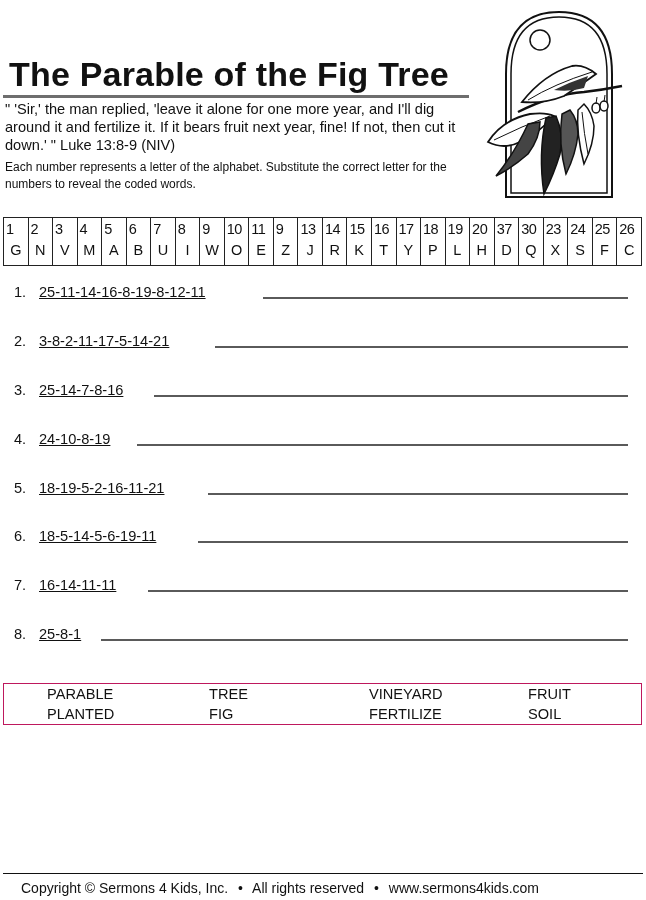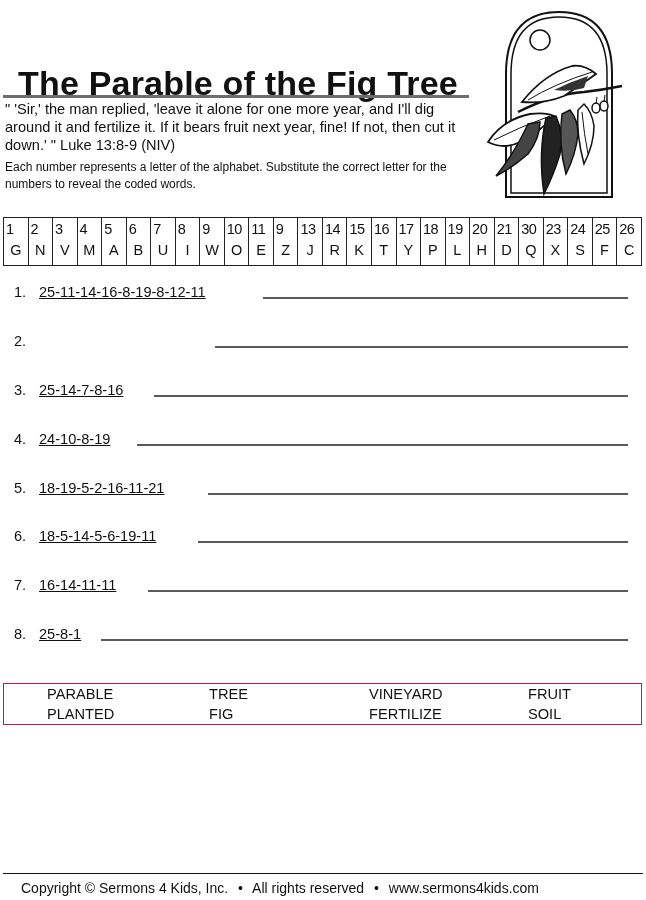--- a/index.html
+++ b/index.html
@@ -16,21 +16,21 @@
       color: #111111;
     }
     .title {
       position: absolute;
       left: 5px;
       top: 50px;
       font-size: 34px;
       font-weight: bold;
       letter-spacing: 0.2px;
       line-height: 40px;
-      margin: 13px;
+      margin: 4px;
       white-space: nowrap;
       text-align: right;
     }
     .title-rule {
       position: absolute;
       left: 3px;
       top: 95px;
       width: 466px;
       height: 3px;
       background: #6e6e6e;
@@ -272,21 +272,21 @@
         </td>
         <td>
           <span class="num">19</span>
           <span class="letter">L</span>
         </td>
         <td>
           <span class="num">20</span>
           <span class="letter">H</span>
         </td>
         <td>
-          <span class="num">21</span>
+          <span class="num">37</span>
           <span class="letter">D</span>
         </td>
         <td>
           <span class="num">30</span>
           <span class="letter">Q</span>
         </td>
         <td>
           <span class="num">23</span>
           <span class="letter">X</span>
         </td>
@@ -307,20 +307,21 @@
   </table>
 
 <div id="questions">
     <div class="question" style="top: 283px;">
       <span class="qnum">1.</span>
       <span class="code">25-11-14-16-8-19-8-12-11</span>
       <div class="answer-line" style="left: 263px;"></div>
     </div>
     <div class="question" style="top: 332px;">
       <span class="qnum">2.</span>
+      <span class="code">3-8-2-11-17-5-14-21</span>
       <div class="answer-line" style="left: 215px;"></div>
     </div>
     <div class="question" style="top: 381px;">
       <span class="qnum">3.</span>
       <span class="code">25-14-7-8-16</span>
       <div class="answer-line" style="left: 154px;"></div>
     </div>
     <div class="question" style="top: 430px;">
       <span class="qnum">4.</span>
       <span class="code">24-10-8-19</span>

